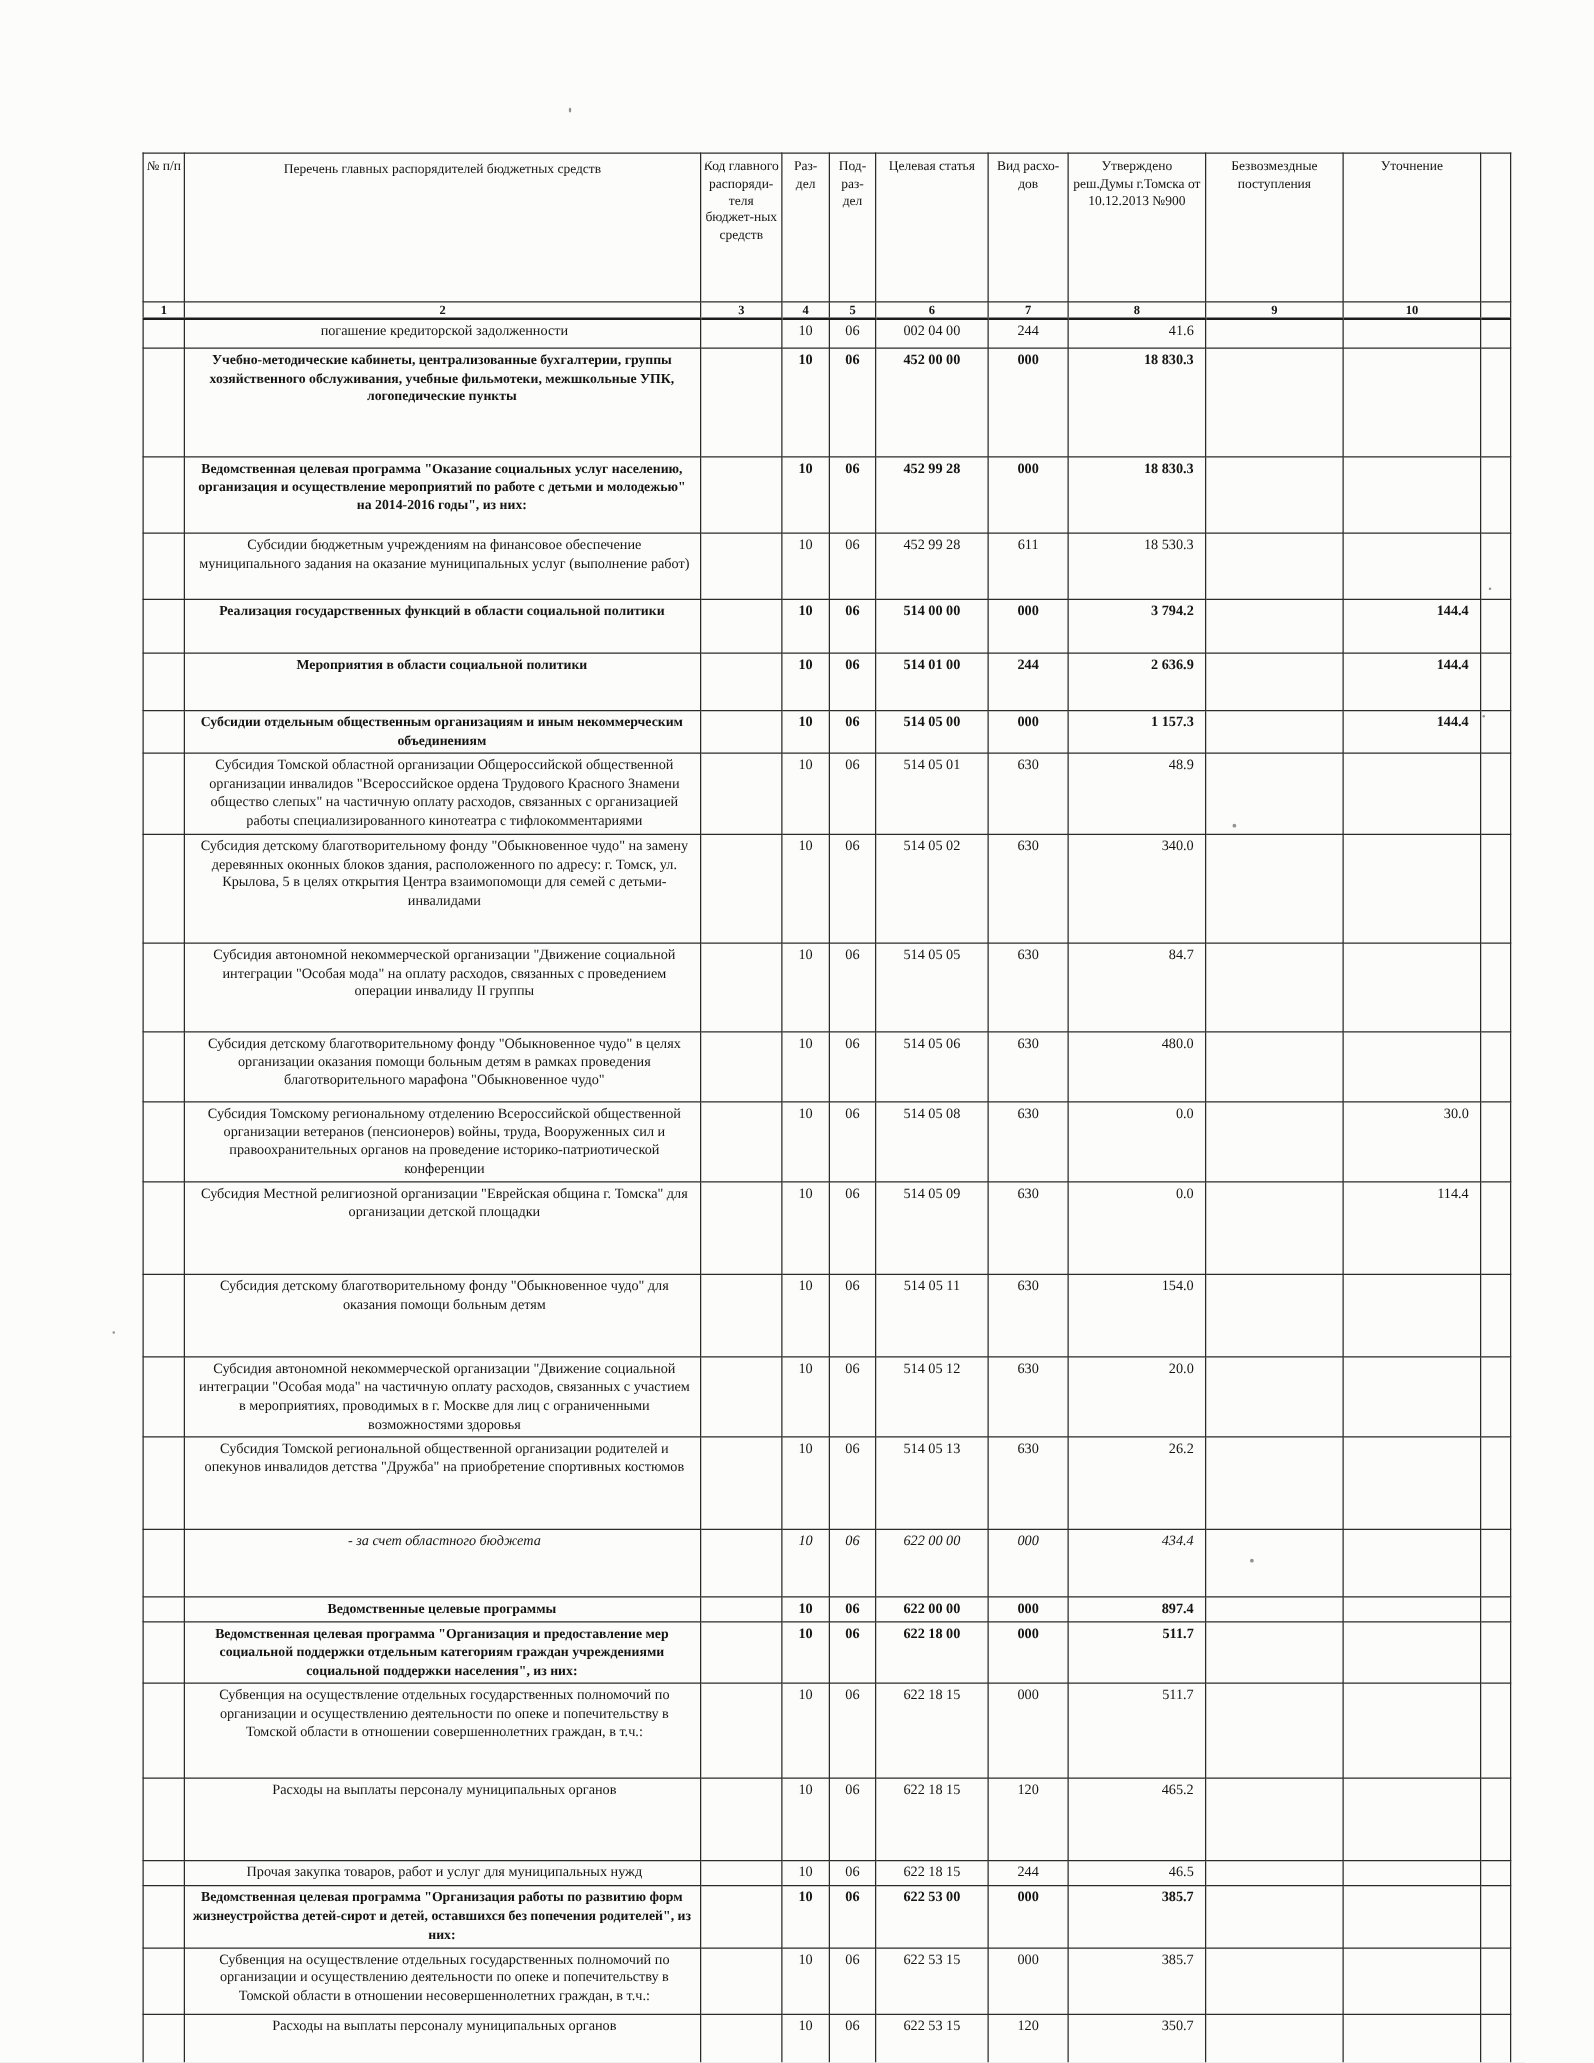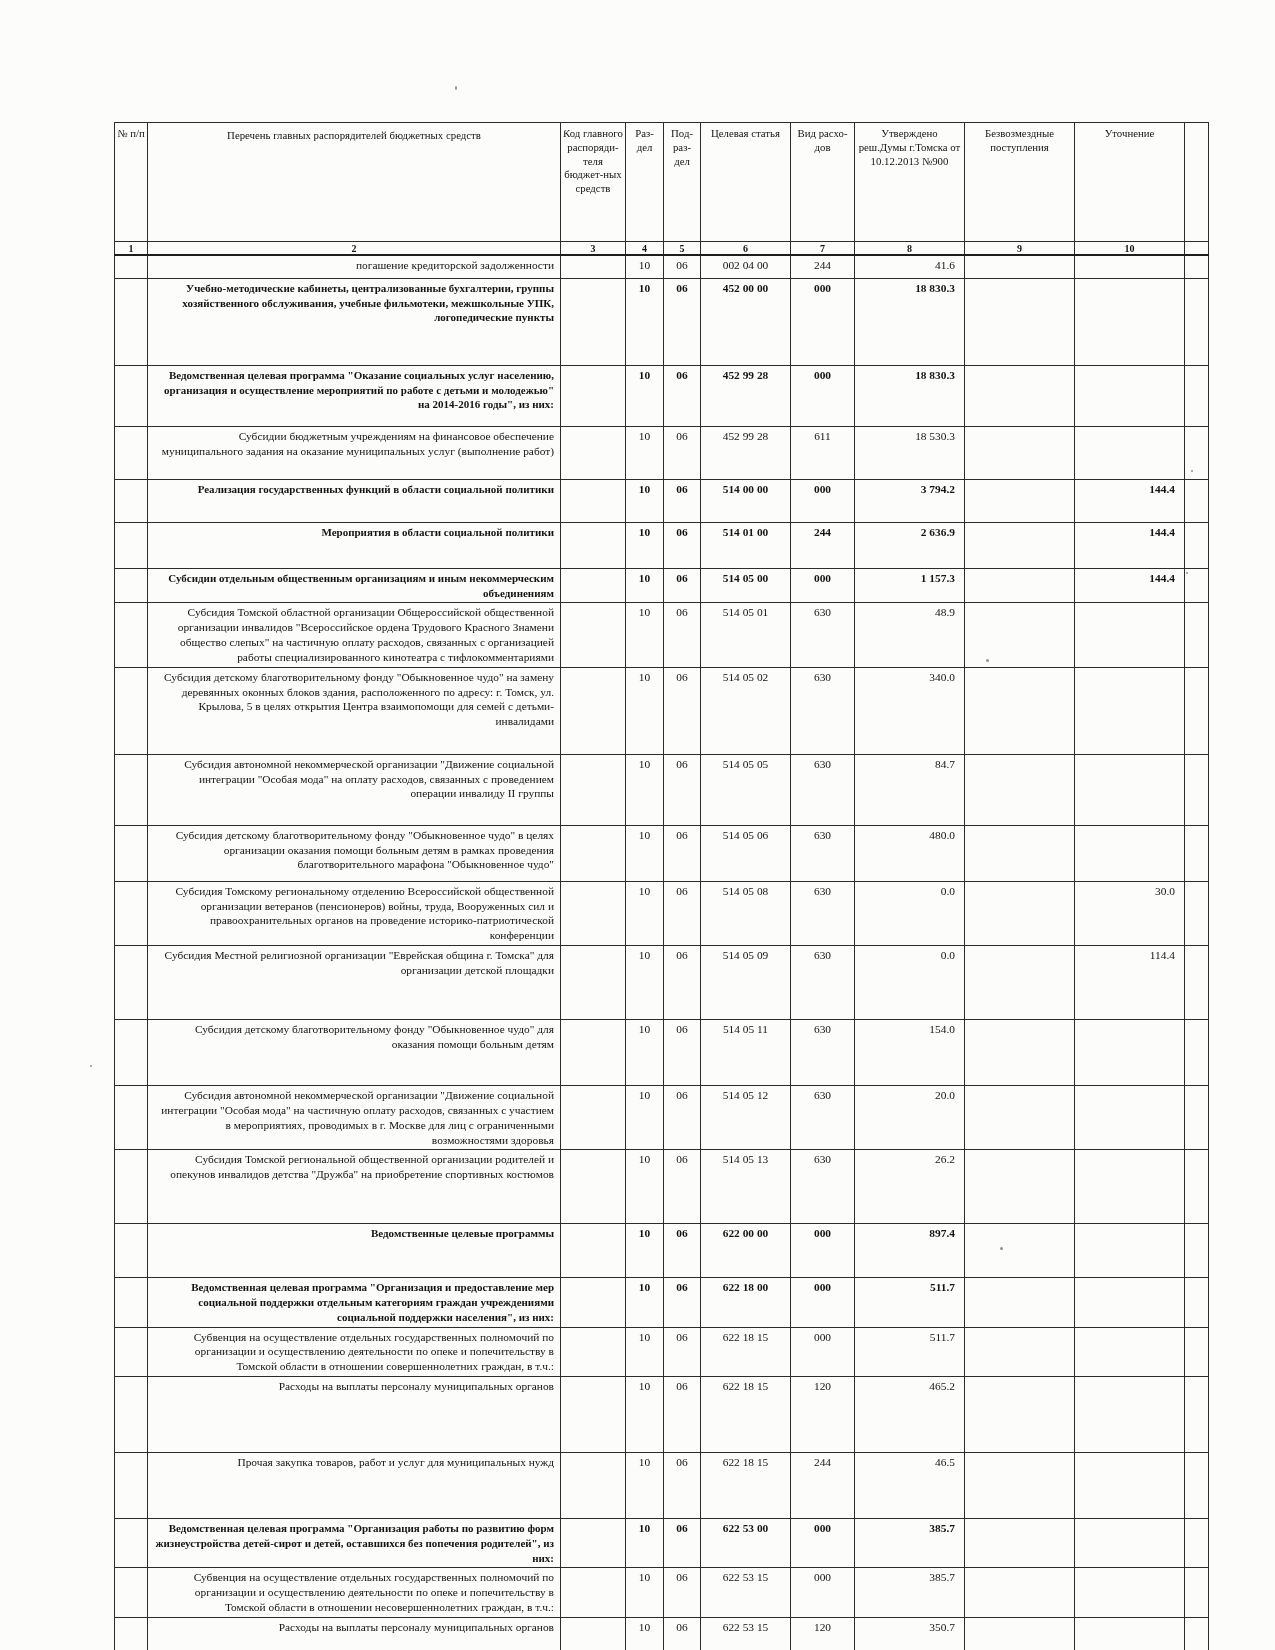--- a/index.html
+++ b/index.html
@@ -53,21 +53,21 @@
     vertical-align:middle;
     padding:0;
     border-bottom:2px solid #1d1d1d;
   }
   tbody td{
     font-size:11.4px;
     line-height:1.3;
     padding:2px 4px;
     vertical-align:top;
   }
-  tbody td.name-cell{text-align:right;padding-left:9px;padding-right:6px}
+  tbody td.name-cell{text-align:center;padding-left:9px;padding-right:6px}
   tbody td.c{text-align:center}
   tbody td.r{text-align:right;padding-right:9px}
   tr.bold td{font-weight:bold}
   tr.bold td.name-cell{font-size:11px;line-height:1.34;padding-left:5px}
   tr.italic td{font-style:italic}
   
   tbody tr:nth-child(1) td{height:18px}
   tbody tr:nth-child(2) td{height:82px}
   tbody tr:nth-child(3) td{height:56px}
   tbody tr:nth-child(4) td{height:48px}
@@ -346,20 +346,33 @@
           <td class="c"></td>
           <td class="c">10</td>
           <td class="c">06</td>
           <td class="c">514 05 13</td>
           <td class="c">630</td>
           <td class="r">26.2</td>
           <td class="r"></td>
           <td class="r"></td>
           <td></td>
         </tr>
+        <tr class="row italic">
+          <td></td>
+          <td class="name-cell">- за счет областного бюджета</td>
+          <td class="c"></td>
+          <td class="c">10</td>
+          <td class="c">06</td>
+          <td class="c">622 00 00</td>
+          <td class="c">000</td>
+          <td class="r">434.4</td>
+          <td class="r"></td>
+          <td class="r"></td>
+          <td></td>
+        </tr>
         <tr class="row bold">
           <td></td>
           <td class="name-cell">Ведомственные целевые программы</td>
           <td class="c"></td>
           <td class="c">10</td>
           <td class="c">06</td>
           <td class="c">622 00 00</td>
           <td class="c">000</td>
           <td class="r">897.4</td>
           <td class="r"></td>

